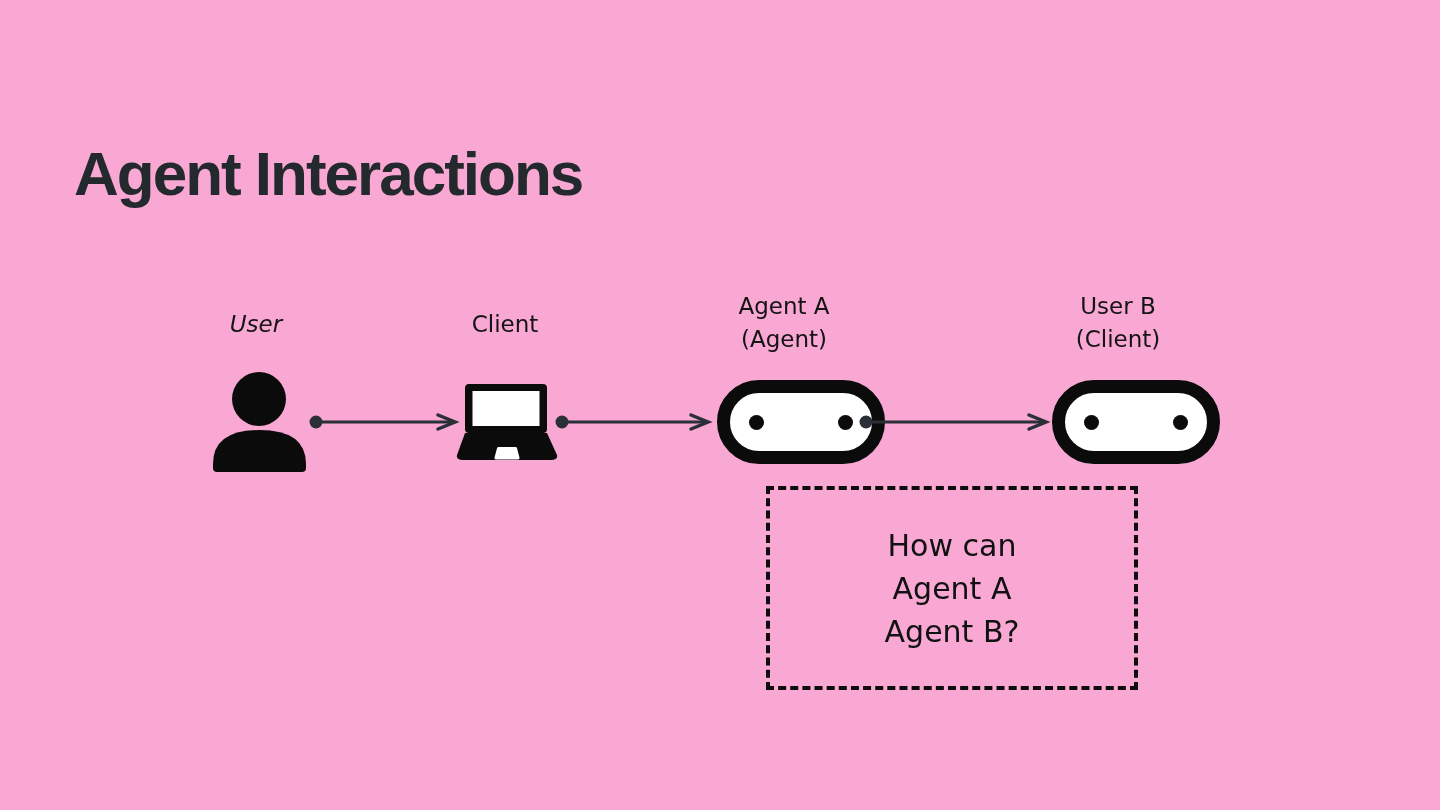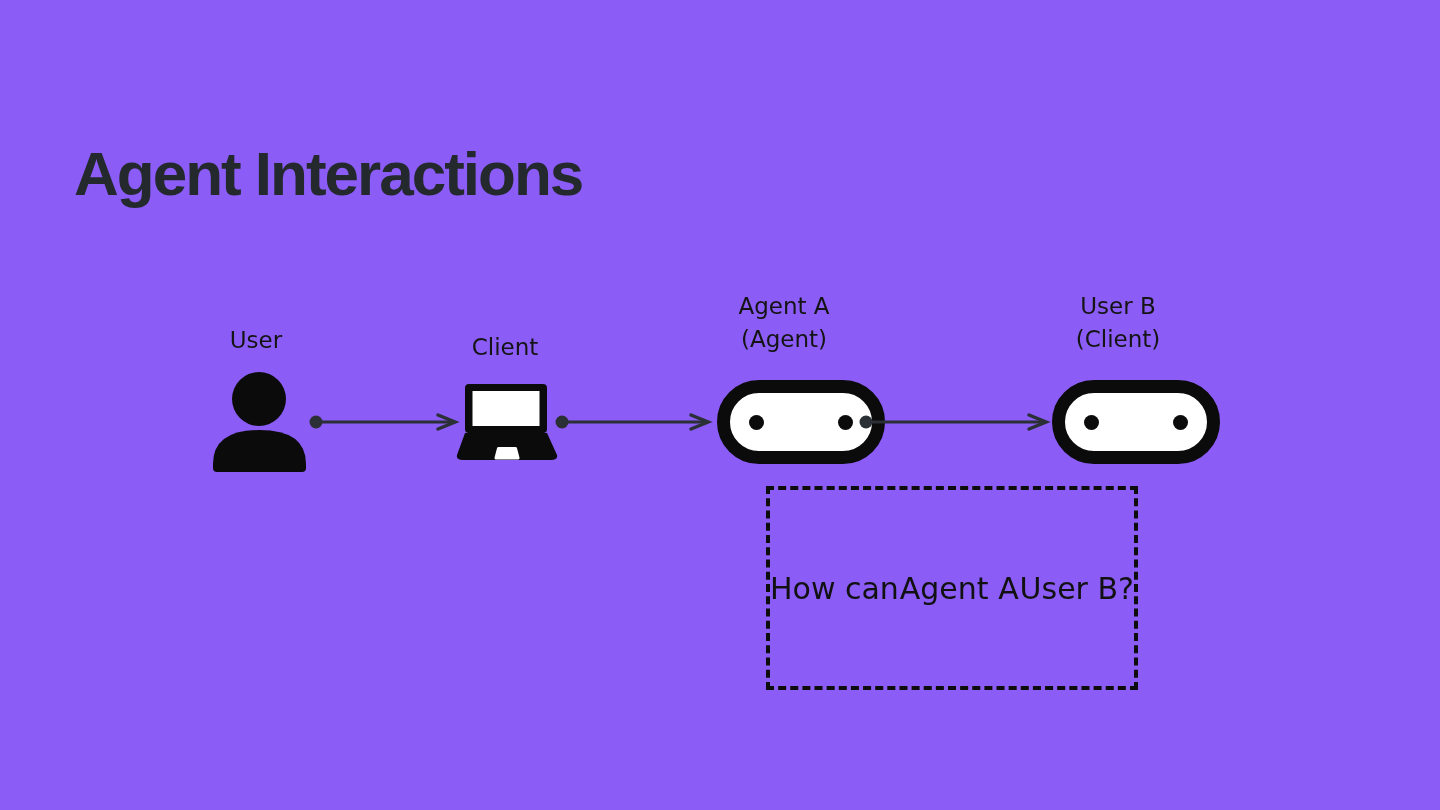--- a/index.html
+++ b/index.html
@@ -1,20 +1,20 @@
 <!DOCTYPE html>
 <html><head>
 <meta charset="utf-8">
 <style>
   html, body { margin: 0; padding: 0; background: #e8e8e8; }
   .slide {
     position: relative;
     width: 1440px;
     height: 810px;
-    background: #8b5cf6;
+    background: #f9a8d4;
     overflow: hidden;
     font-family: "Liberation Sans", sans-serif;
   }
 
   
   .slide-title {
     position: absolute;
     left: 74px;
     top: 100px;
     font-size: 62px;
@@ -65,45 +65,46 @@
   
   .question-box {
     position: absolute;
     left: 766px;
     top: 486px;
     width: 372px;
     height: 204px;
     border: 4px dashed #0d0d0d;
     box-sizing: border-box;
     display: flex;
-    justify-content: space-between;
+    flex-direction: column;
+    justify-content: center;
     align-items: center;
     text-align: center;
   }
   .question-line {
     font-size: 30px;
     line-height: 43px;
     color: #111111;
     font-family: "DejaVu Sans", sans-serif;
     white-space: nowrap;
   }
 
   .arrow-svg { position: absolute; }
 </style>
 </head>
 <body>
 
 <div class="slide">
 
   <h1 class="slide-title">Agent Interactions</h1>
 
-  <div class="node-label" style="left:156px; top:324px;">
+  <div class="node-label" style="left:156px; top:308px;font-style:italic;">
     <span>User</span>
   </div>
-  <div class="node-label" style="left:405px; top:308px;margin-top:23px;">
+  <div class="node-label" style="left:405px; top:308px;">
     <span>Client</span>
   </div>
   <div class="node-label" style="left:684px; top:290px;">
     <div>Agent A</div>
     <div>(Agent)</div>
   </div>
   <div class="node-label" style="left:1018px; top:290px;">
     <div>User B</div>
     <div>(Client)</div>
   </div>
@@ -148,16 +149,16 @@
 
   <svg class="arrow-svg" style="left:858px; top:412px;" width="194" height="20" viewBox="0 0 194 20" xmlns="http://www.w3.org/2000/svg">
     <circle cx="8" cy="10" r="6.5" fill="#2b2f36"></circle>
     <line x1="8" y1="10" x2="184" y2="10" stroke="#2b2f36" stroke-width="3"></line>
     <path d="M171,3 L188,10 L171,17" fill="none" stroke="#2b2f36" stroke-width="3.5" stroke-linecap="round"></path>
   </svg>
 
   <div class="question-box">
     <div class="question-line">How can</div>
     <div class="question-line">Agent A</div>
-    <div class="question-line">User B?</div>
+    <div class="question-line">Agent B?</div>
   </div>
 
 </div>
 
 </body></html>

